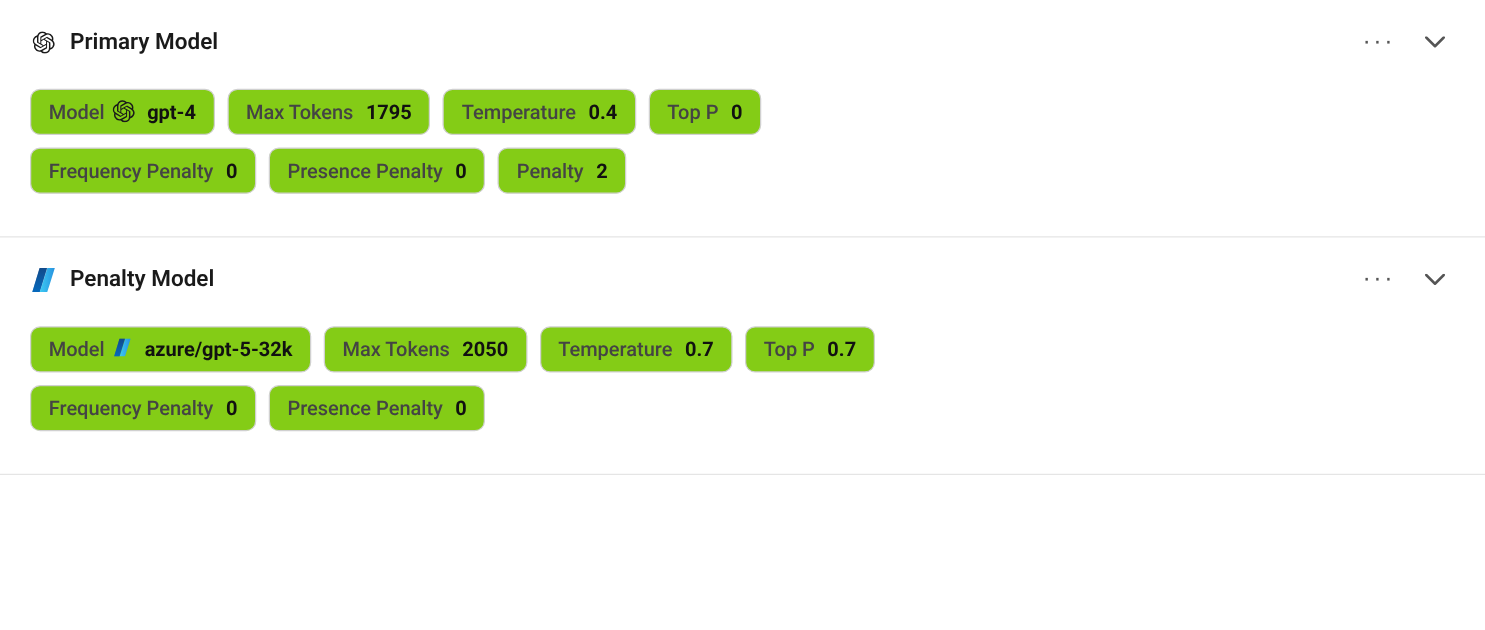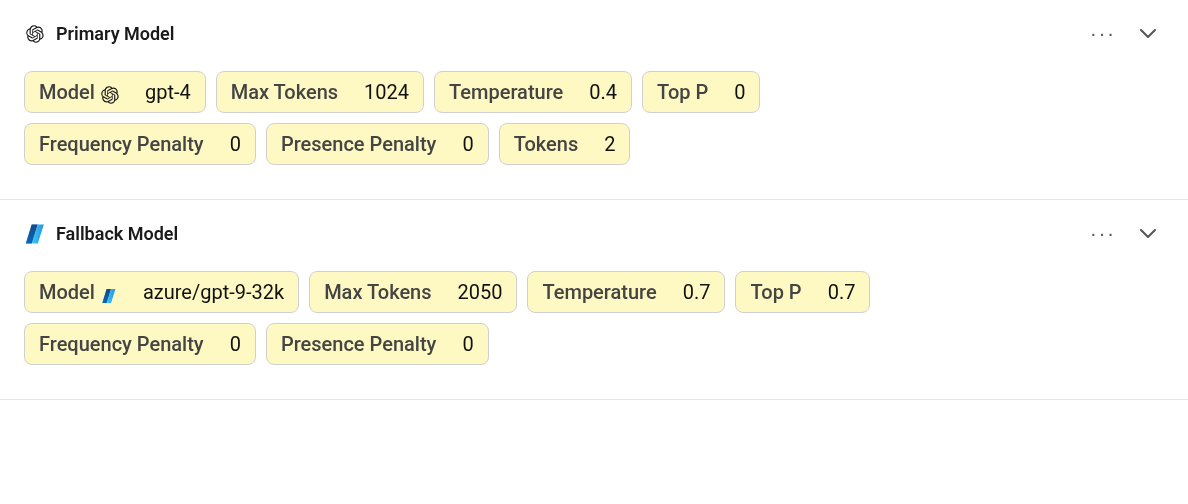--- a/index.html
+++ b/index.html
@@ -69,39 +69,39 @@
 
     .params-row {
       display: flex;
       flex-wrap: wrap;
       gap: 10px;
       margin-bottom: 10px;
     }
 
     .param-badge {
       display: inline-flex;
-      align-items: flex-end;
+      align-items: flex-start;
       gap: 6px;
       border: 1.5px solid #d0d0d0;
       border-radius: 8px;
       padding: 8px 14px;
-      font-size: 20px;
-      background: #fef9c3;
+      font-size: 16px;
+      background: #84cc16;
       cursor: default;
     }
 
     .param-label {
       color: #444;
       font-weight: 500;
     }
 
     .param-value {
       color: #111;
-      font-weight: 400;
-      margin-left: 20px;
+      font-weight: 700;
+      margin-left: 4px;
     }
 
     .model-icon {
       display: inline-flex;
       align-items: center;
       justify-content: center;
     }
 
     
     .openai-icon {
@@ -145,21 +145,21 @@
       <span class="model-icon">
         <svg class="openai-icon" viewBox="0 0 41 41" fill="none" xmlns="http://www.w3.org/2000/svg">
           <path d="M37.532 16.87a9.963 9.963 0 0 0-.856-8.184 10.078 10.078 0 0 0-10.855-4.835A9.964 9.964 0 0 0 18.306.5a10.079 10.079 0 0 0-9.614 6.977 9.967 9.967 0 0 0-6.664 4.834 10.08 10.08 0 0 0 1.24 11.817 9.965 9.965 0 0 0 .856 8.185 10.079 10.079 0 0 0 10.855 4.835 9.965 9.965 0 0 0 7.516 3.35 10.078 10.078 0 0 0 9.617-6.981 9.967 9.967 0 0 0 6.663-4.834 10.079 10.079 0 0 0-1.243-11.813zM22.498 37.886a7.474 7.474 0 0 1-4.799-1.735c.061-.033.168-.091.237-.134l7.964-4.6a1.294 1.294 0 0 0 .655-1.134V19.054l3.366 1.944a.12.12 0 0 1 .066.092v9.299a7.505 7.505 0 0 1-7.49 7.496zM6.392 31.006a7.471 7.471 0 0 1-.894-5.023c.06.036.162.099.237.141l7.964 4.6a1.297 1.297 0 0 0 1.308 0l9.724-5.614v3.888a.12.12 0 0 1-.048.103L16.577 33.5a7.505 7.505 0 0 1-10.185-2.494zM4.297 13.62A7.469 7.469 0 0 1 8.2 10.333c0 .068-.004.19-.004.274v9.201a1.294 1.294 0 0 0 .654 1.132l9.723 5.614-3.366 1.944a.12.12 0 0 1-.114.012L7.044 23.86A7.504 7.504 0 0 1 4.297 13.62zm27.658 6.437l-9.724-5.615 3.367-1.943a.121.121 0 0 1 .114-.012l8.048 4.648a7.498 7.498 0 0 1-1.158 13.528v-9.476a1.293 1.293 0 0 0-.647-1.13zm3.35-5.043c-.059-.037-.162-.099-.236-.141l-7.965-4.6a1.298 1.298 0 0 0-1.308 0l-9.723 5.614v-3.888a.12.12 0 0 1 .048-.103l8.051-4.645a7.497 7.497 0 0 1 11.133 7.763zm-21.063 6.929l-3.367-1.944a.12.12 0 0 1-.065-.092v-9.299a7.497 7.497 0 0 1 12.293-5.756 6.94 6.94 0 0 0-.236.134l-7.965 4.6a1.294 1.294 0 0 0-.654 1.132l-.006 11.225zm1.829-3.943l4.33-2.501 4.332 2.496v4.993l-4.331 2.5-4.331-2.5V18z" fill="currentColor"></path>
         </svg>
       </span>
       <span class="param-value">gpt-4</span>
     </div>
 
     <div class="param-badge">
       <span class="param-label">Max Tokens</span>
-      <span class="param-value">1024</span>
+      <span class="param-value">1795</span>
     </div>
 
     <div class="param-badge">
       <span class="param-label">Temperature</span>
       <span class="param-value">0.4</span>
     </div>
 
     <div class="param-badge">
       <span class="param-label">Top P</span>
       <span class="param-value">0</span>
@@ -172,21 +172,21 @@
       <span class="param-label">Frequency Penalty</span>
       <span class="param-value">0</span>
     </div>
 
     <div class="param-badge">
       <span class="param-label">Presence Penalty</span>
       <span class="param-value">0</span>
     </div>
 
     <div class="param-badge">
-      <span class="param-label">Tokens</span>
+      <span class="param-label">Penalty</span>
       <span class="param-value">2</span>
     </div>
   </div>
 </div>
 
 <div class="section">
   <div class="section-header">
     <div class="section-title-group">
 
       <span class="model-icon section-icon">
@@ -199,21 +199,21 @@
             <linearGradient id="az2" x1="0" y1="0" x2="1" y2="0">
               <stop offset="0%" stop-color="#3CCBF4"></stop>
               <stop offset="100%" stop-color="#2892DF"></stop>
             </linearGradient>
           </defs>
           <path d="M33.338 6.544h26.038L33.998 89.456H8z" fill="url(#az1)"></path>
           <path d="M60.693 6.544H86.69L60.332 89.456H34.333z" fill="url(#az2)"></path>
           <path d="M60.693 6.544L34.333 89.456H8.01l26.36-82.912z" fill="url(#az1)" opacity="0.5"></path>
         </svg>
       </span>
-      <span class="section-title">Fallback Model</span>
+      <span class="section-title">Penalty Model</span>
     </div>
     <div class="header-actions">
       <button class="dots-btn">···</button>
       <button class="chevron-btn">
         <svg width="16" height="10" viewBox="0 0 16 10" fill="none" xmlns="http://www.w3.org/2000/svg">
           <path d="M1 1L8 8L15 1" stroke="#555" stroke-width="2" stroke-linecap="round" stroke-linejoin="round"></path>
         </svg>
       </button>
     </div>
   </div>
@@ -232,21 +232,21 @@
             <linearGradient id="az4" x1="0" y1="0" x2="1" y2="0">
               <stop offset="0%" stop-color="#3CCBF4"></stop>
               <stop offset="100%" stop-color="#2892DF"></stop>
             </linearGradient>
           </defs>
           <path d="M33.338 6.544h26.038L33.998 89.456H8z" fill="url(#az3)"></path>
           <path d="M60.693 6.544H86.69L60.332 89.456H34.333z" fill="url(#az4)"></path>
           <path d="M60.693 6.544L34.333 89.456H8.01l26.36-82.912z" fill="url(#az3)" opacity="0.5"></path>
         </svg>
       </span>
-      <span class="param-value">azure/gpt-9-32k</span>
+      <span class="param-value">azure/gpt-5-32k</span>
     </div>
 
     <div class="param-badge">
       <span class="param-label">Max Tokens</span>
       <span class="param-value">2050</span>
     </div>
 
     <div class="param-badge">
       <span class="param-label">Temperature</span>
       <span class="param-value">0.7</span>

